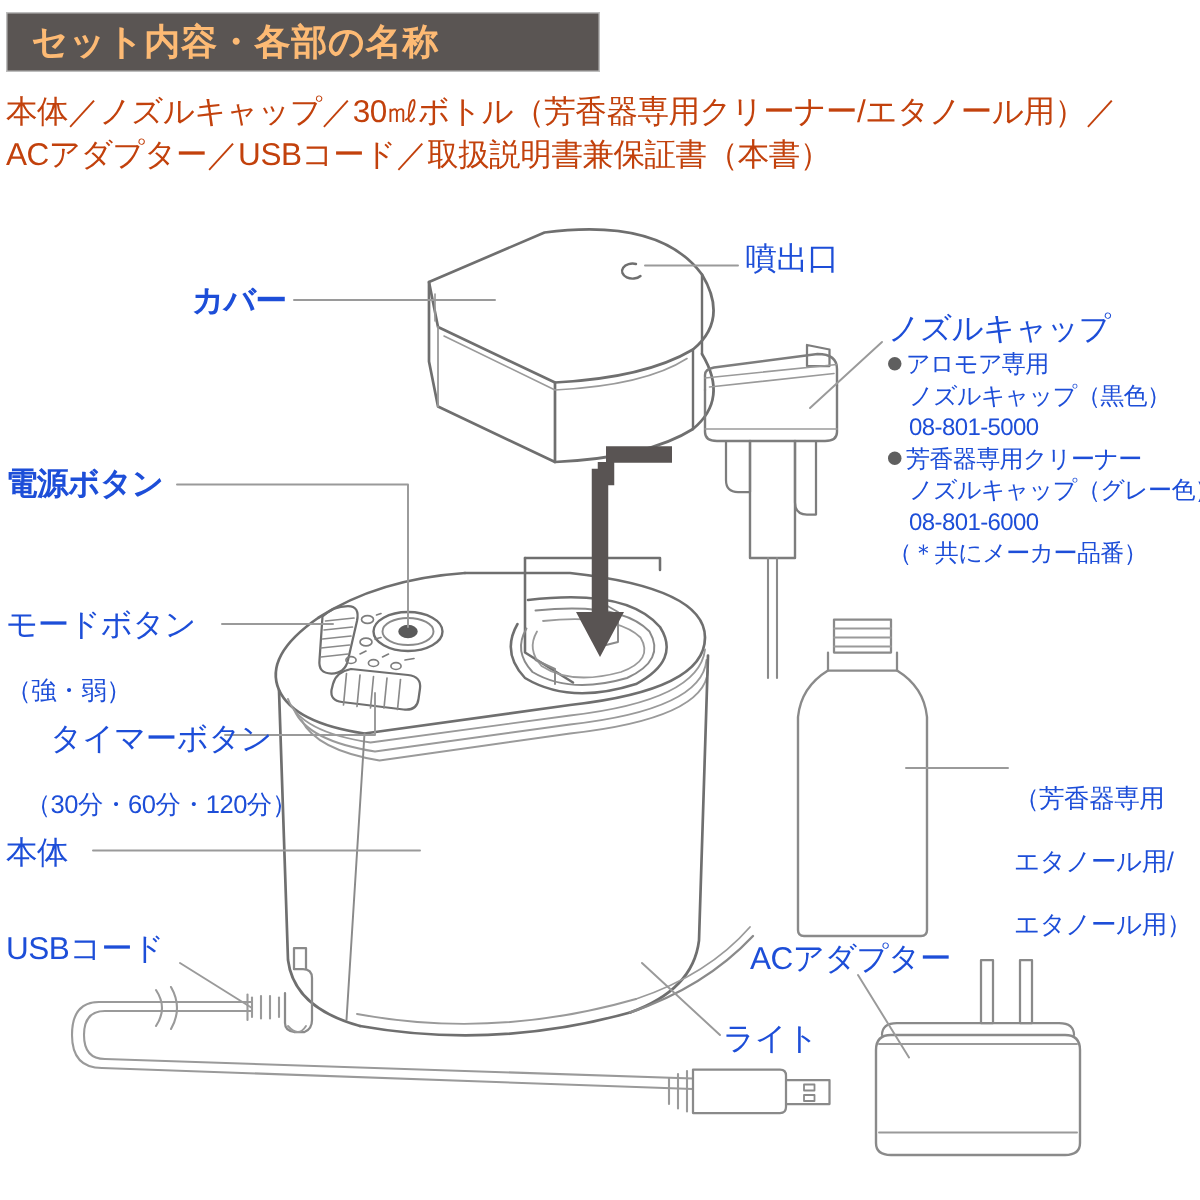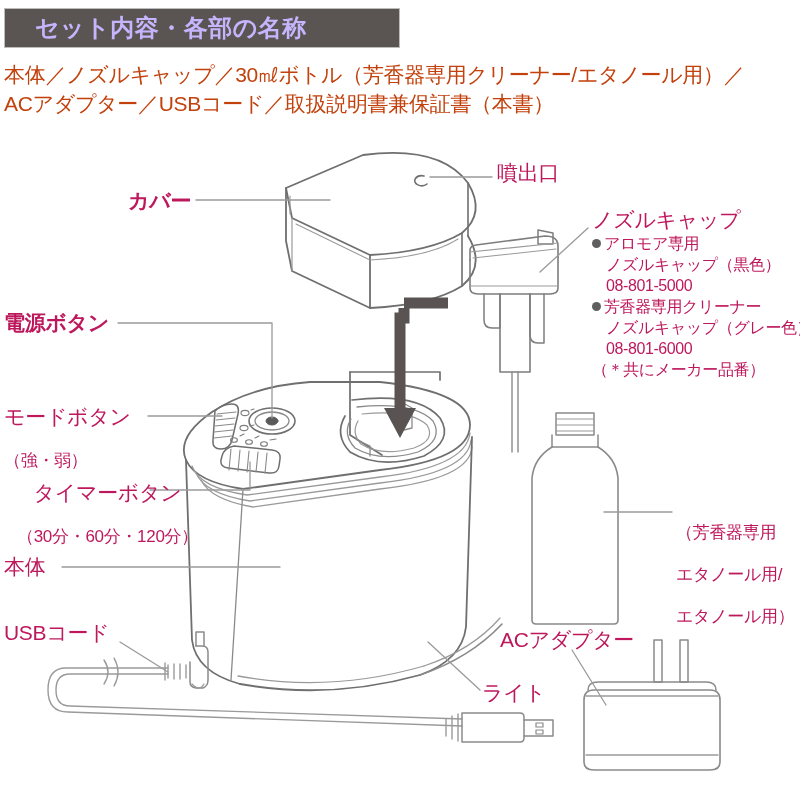--- a/index.html
+++ b/index.html
@@ -23,25 +23,25 @@
     top: 8px;
     width: 396px;
     height: 40px;
     background: #5a5553;
     border: 1px solid #bdbdbd;
     box-sizing: border-box;
     display: flex;
     align-items: center;
   }
   #header-title {
-    color: #c4b5fd;
+    color: #fdba74;
     font-size: 24px;
     font-weight: bold;
     letter-spacing: 0.5px;
-    padding-left: 30px;
+    padding-left: 16px;
     white-space: nowrap;
   }
 
   
   #intro {
     position: absolute;
     left: 4px;
     top: 60px;
     width: 790px;
   }
@@ -58,21 +58,21 @@
     position: absolute;
     left: 0;
     top: 0;
     width: 800px;
     height: 800px;
   }
 
   
   .label {
     position: absolute;
-    color: #be185d;
+    color: #1d4ed8;
     white-space: nowrap;
   }
   .label .big {
     font-size: 21px;
     line-height: 26px;
     display: block;
     letter-spacing: -0.3px;
   }
   .label .sub {
     font-size: 17px;
@@ -98,21 +98,21 @@
     background: #5f5f5f;
     margin-right: 3px;
     vertical-align: 1px;
   }
 
   
   #lbl-cover        { left: 128px; top: 188px; font-weight: bold; }
   #lbl-power        { left: 4px;   top: 310px; font-weight: bold; }
   #lbl-mode         { left: 4px;   top: 404px; }
   #lbl-timer        { left: 17px;   top: 480px; text-align: center; }
-  #lbl-body         { left: 4px;   top: 556px; font-family: Liberation Mono, monospace; }
+  #lbl-body         { left: 4px;   top: 556px; }
   #lbl-usb          { left: 4px;   top: 620px; }
   #lbl-outlet       { left: 497px; top: 160px; }
   #lbl-nozzle       { left: 592px; top: 207px; }
   #lbl-bottle       { left: 676px; top: 502px; }
   #lbl-ac           { left: 500px; top: 627px; }
   #lbl-light        { left: 482px; top: 680px; }
 </style>
 </head>
 <body>
 

